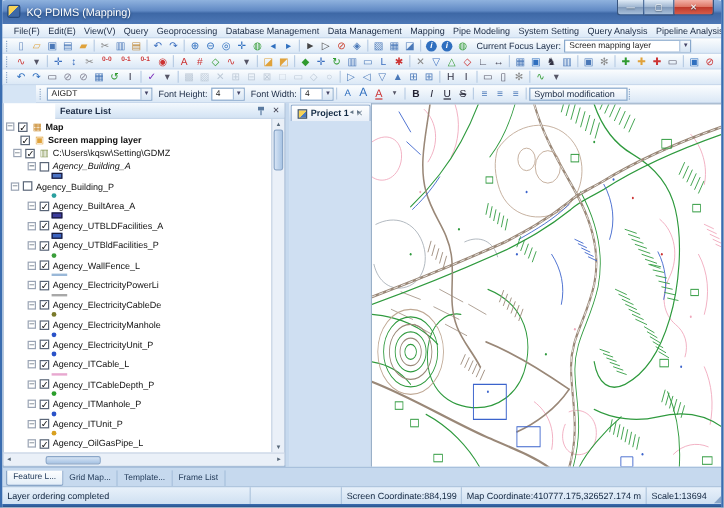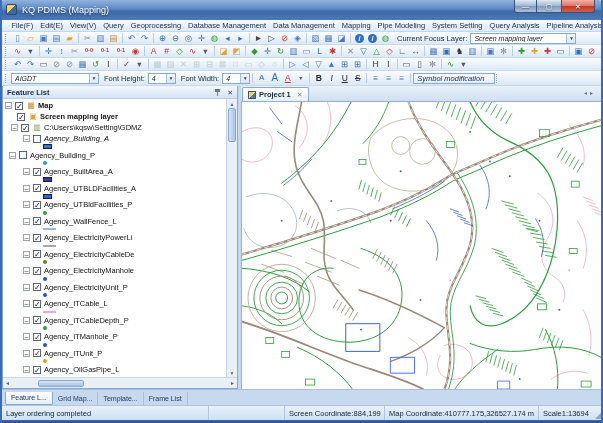--- a/index.html
+++ b/index.html
@@ -28,29 +28,29 @@
   .ticons{display:flex;align-items:center;}
   .tgrip{width:3px;height:9px;border-left:1px dotted #8aa6c8;margin:0 3px 0 1px;flex:none;}
   .tbtn{width:13px;height:12px;flex:none;display:flex;align-items:center;justify-content:center;font-size:8.5px;line-height:1;cursor:default;}
   .tbtn.wide{width:16px;font-size:5.5px;font-weight:bold;letter-spacing:0;}
   .tbtn.dis{color:#b2bfce !important;opacity:.8;}
   .rnd{width:9px;height:9px;border-radius:50%;color:#fff;font-size:7px;font-weight:bold;font-style:italic;
     display:flex;align-items:center;justify-content:center;}
   .tsep{width:1px;height:10px;background:#b9cde4;margin:0 2px;flex:none;}
   .tlabel{font-size:7.5px;color:#1a2a44;margin:0 3px 0 5px;white-space:nowrap;flex:none;}
   .combo{display:flex;align-items:center;border:1px solid #88a8cc;background:#fff;height:11px;flex:none;}
-  .cval{flex:1;padding:0 3px;font-size:7px;color:#222;white-space:nowrap;overflow:hidden;font-style:italic;}
+  .cval{flex:1;padding:0 3px;font-size:7px;color:#222;white-space:nowrap;overflow:hidden;}
   .cbtn{width:9px;height:100%;background:linear-gradient(#f4f8fc,#d8e6f4);border-left:1px solid #a8c0dc;
     font-size:5px;color:#446;display:flex;align-items:center;justify-content:center;}
-  .fontbar{height:15px;}
+  .fontbar{height:15px;margin-left:28px;}
   
   .main{flex:1;display:flex;min-height:0;}
   .leftpanel{width:236px;flex:none;display:flex;flex-direction:column;background:#fff;border:1px solid #8aa6c8;border-top:none;}
   .phead{height:13px;flex:none;background:linear-gradient(#f3f8fd,#d3e3f4);display:flex;align-items:center;
-    padding:0 4px;border-bottom:1px solid #b9cde4;}
+    padding:0 4px;border-bottom:1px solid #b9cde4;margin-left:43px;}
   .ptitle{flex:1;font-size:7.5px;font-weight:bold;color:#1a2a44;}
   .pin{width:8px;height:9px;position:relative;margin-right:5px;}
   .pin::before{content:"";position:absolute;left:1px;top:1px;width:5px;height:3px;background:#5a7aa0;}
   .pin::after{content:"";position:absolute;left:3px;top:4px;width:1px;height:4px;background:#5a7aa0;}
   .pclose{font-size:7px;color:#445;line-height:1;}
   .treewrap{flex:1;position:relative;overflow:hidden;min-height:0;}
   .tree{position:absolute;left:0;top:1px;right:11px;bottom:0;overflow:hidden;}
   .vscroll{position:absolute;right:0;top:0;bottom:0;width:11px;background:#eaf0f8;border-left:1px solid #c8d4e4;
     display:flex;flex-direction:column;align-items:center;}
   .sarrow{font-size:5px;color:#567;height:9px;display:flex;align-items:center;flex:none;}
@@ -61,21 +61,21 @@
   .hfill{flex:1;}
   .trow{display:flex;align-items:center;height:11px;font-size:7.5px;color:#111;white-space:nowrap;overflow:hidden;}
   .texp{width:7px;height:7px;border:1px solid #9aa4b4;background:#fff;font-size:7px;line-height:5px;text-align:center;color:#345;margin-right:3px;flex:none;}
   .tcheck{width:8px;height:8px;border:1px solid #5a6678;background:#fff;margin-right:3px;font-size:8px;line-height:7px;text-align:center;color:#111;flex:none;}
   .ticon{width:10px;flex:none;margin-right:2px;font-size:8px;line-height:8px;text-align:center;}
   .tsymrow{height:5.5px;display:flex;align-items:center;padding-left:40px;}
   .sym-square{width:9px;height:5px;border:1px solid #223;}
   .sym-dot{width:4px;height:4px;border-radius:50%;}
   .sym-line{width:13px;height:2px;}
   .splitter{width:3px;flex:none;background:#c6d9ee;}
-  .rightpanel{flex:1;display:flex;flex-direction:column;min-width:0;background:#cfdff2;}
+  .rightpanel{flex:1;display:flex;min-width:0;background:#cfdff2;}
   .tabbar{height:15px;flex:none;display:flex;align-items:flex-end;padding-left:1px;position:relative;
     background:linear-gradient(#eaf2fa,#cfdff2);}
   .mtab{height:14px;background:linear-gradient(#ffffff,#e8eff8);border:1px solid #8aa6c8;border-bottom:none;
     border-radius:2px 2px 0 0;display:flex;align-items:center;padding:0 5px;font-size:7.5px;font-weight:bold;color:#122a44;}
   .tabicon{width:8px;height:8px;margin-right:3px;border:1px solid #456;background:linear-gradient(135deg,#f7d358 0 55%,#4a7ac0 55% 100%);}
   .tclose{margin-left:6px;color:#789;font-size:7px;font-weight:normal;}
   .tabarrows{position:absolute;right:5px;top:3px;font-size:6px;color:#678;letter-spacing:3px;}
   .mapcanvas{flex:1;min-height:0;background:#fff;border:1px solid #9ab0c8;border-right:none;border-bottom:none;}
   .mapcanvas svg{display:block;width:100%;height:100%;}
   

